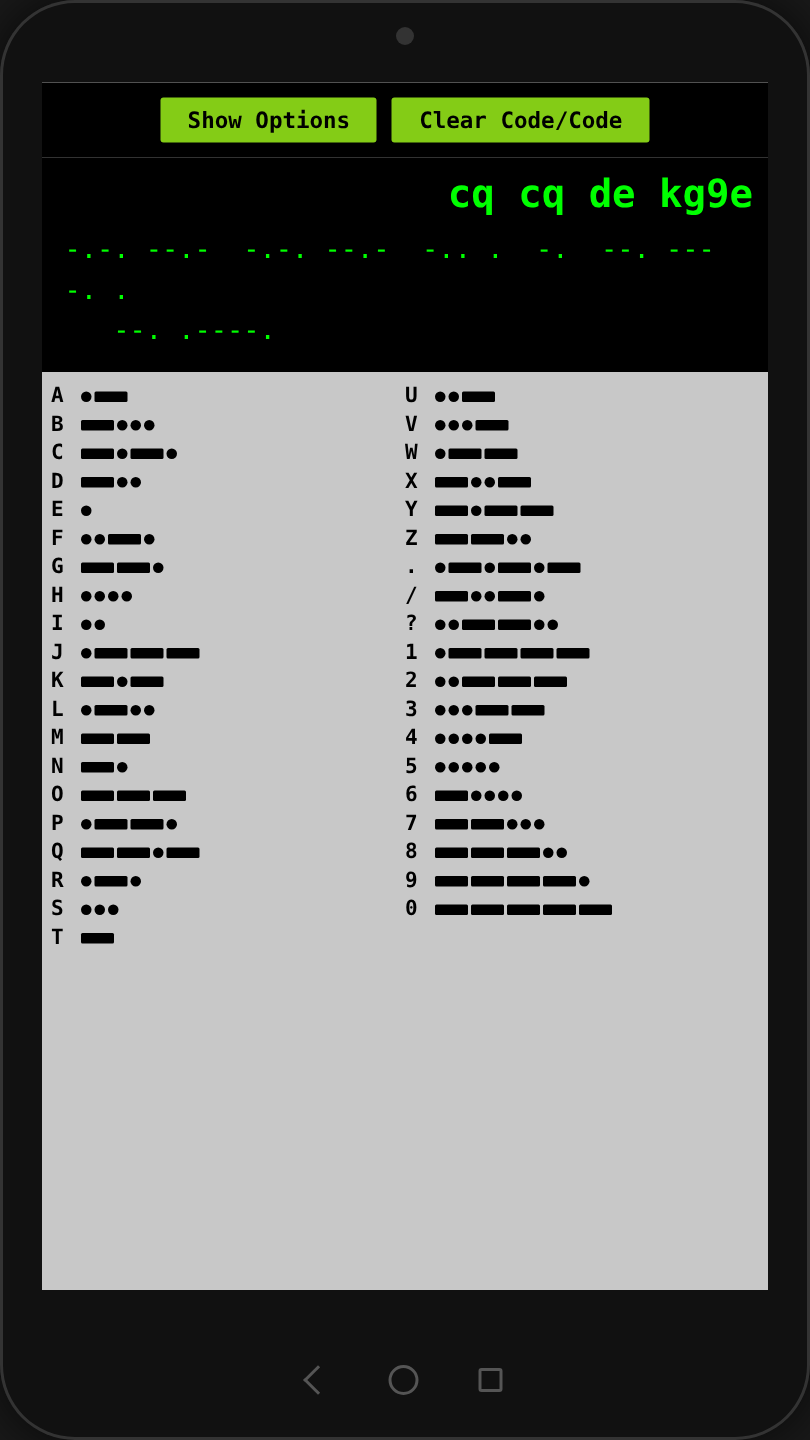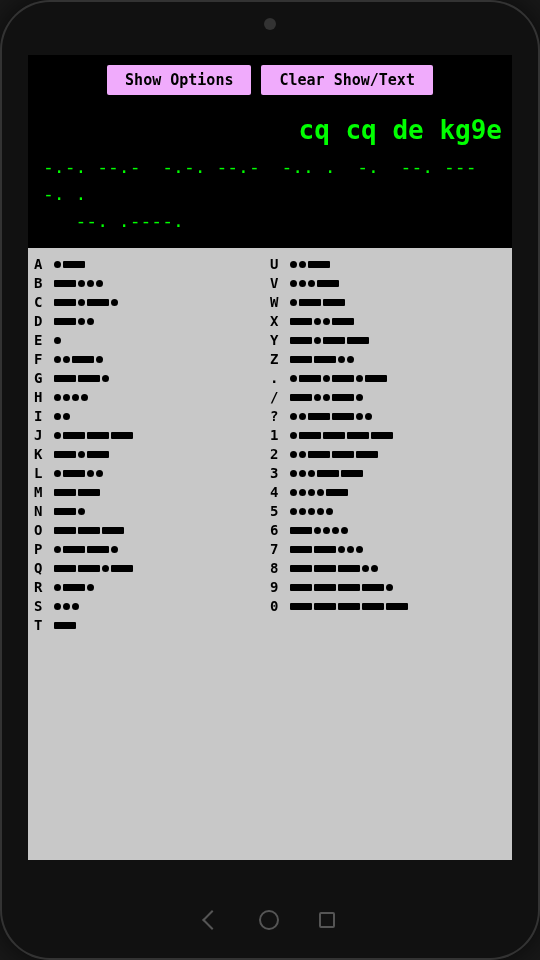--- a/index.html
+++ b/index.html
@@ -73,21 +73,21 @@
     
     .top-bar {
       background: #000;
       display: flex;
       flex-direction: row;
       justify-content: center;
       gap: 10px;
       padding: 10px 10px;
     }
     .top-btn {
-      background: #f0abfc;
+      background: #84cc16;
       color: #000;
       font-weight: bold;
       font-size: 15px;
       padding: 6px 18px;
       border: none;
       cursor: pointer;
       border-radius: 2px;
       font-family: monospace;
     }
 
@@ -164,21 +164,21 @@
 </head>
 <body>
 
 <div class="phone-frame">
   <div class="camera-notch"></div>
 
   <div class="phone-screen">
 
     <div class="top-bar">
       <button class="top-btn">Show Options</button>
-      <button class="top-btn">Clear Show/Text</button>
+      <button class="top-btn">Clear Code/Code</button>
     </div>
 
     <div class="morse-display">
       <div class="morse-title">cq cq de kg9e</div>
       <div class="morse-code-line">-.-. --.-&nbsp;&nbsp;-.-. --.-&nbsp;&nbsp;-.. .&nbsp;&nbsp;-.&nbsp;&nbsp;--. ----. .</div>
       <div class="morse-code-line">&nbsp;&nbsp;&nbsp;--. .----.</div>
     </div>
 
     <div class="ref-table" id="ref-table">
     <div class="ref-row">

